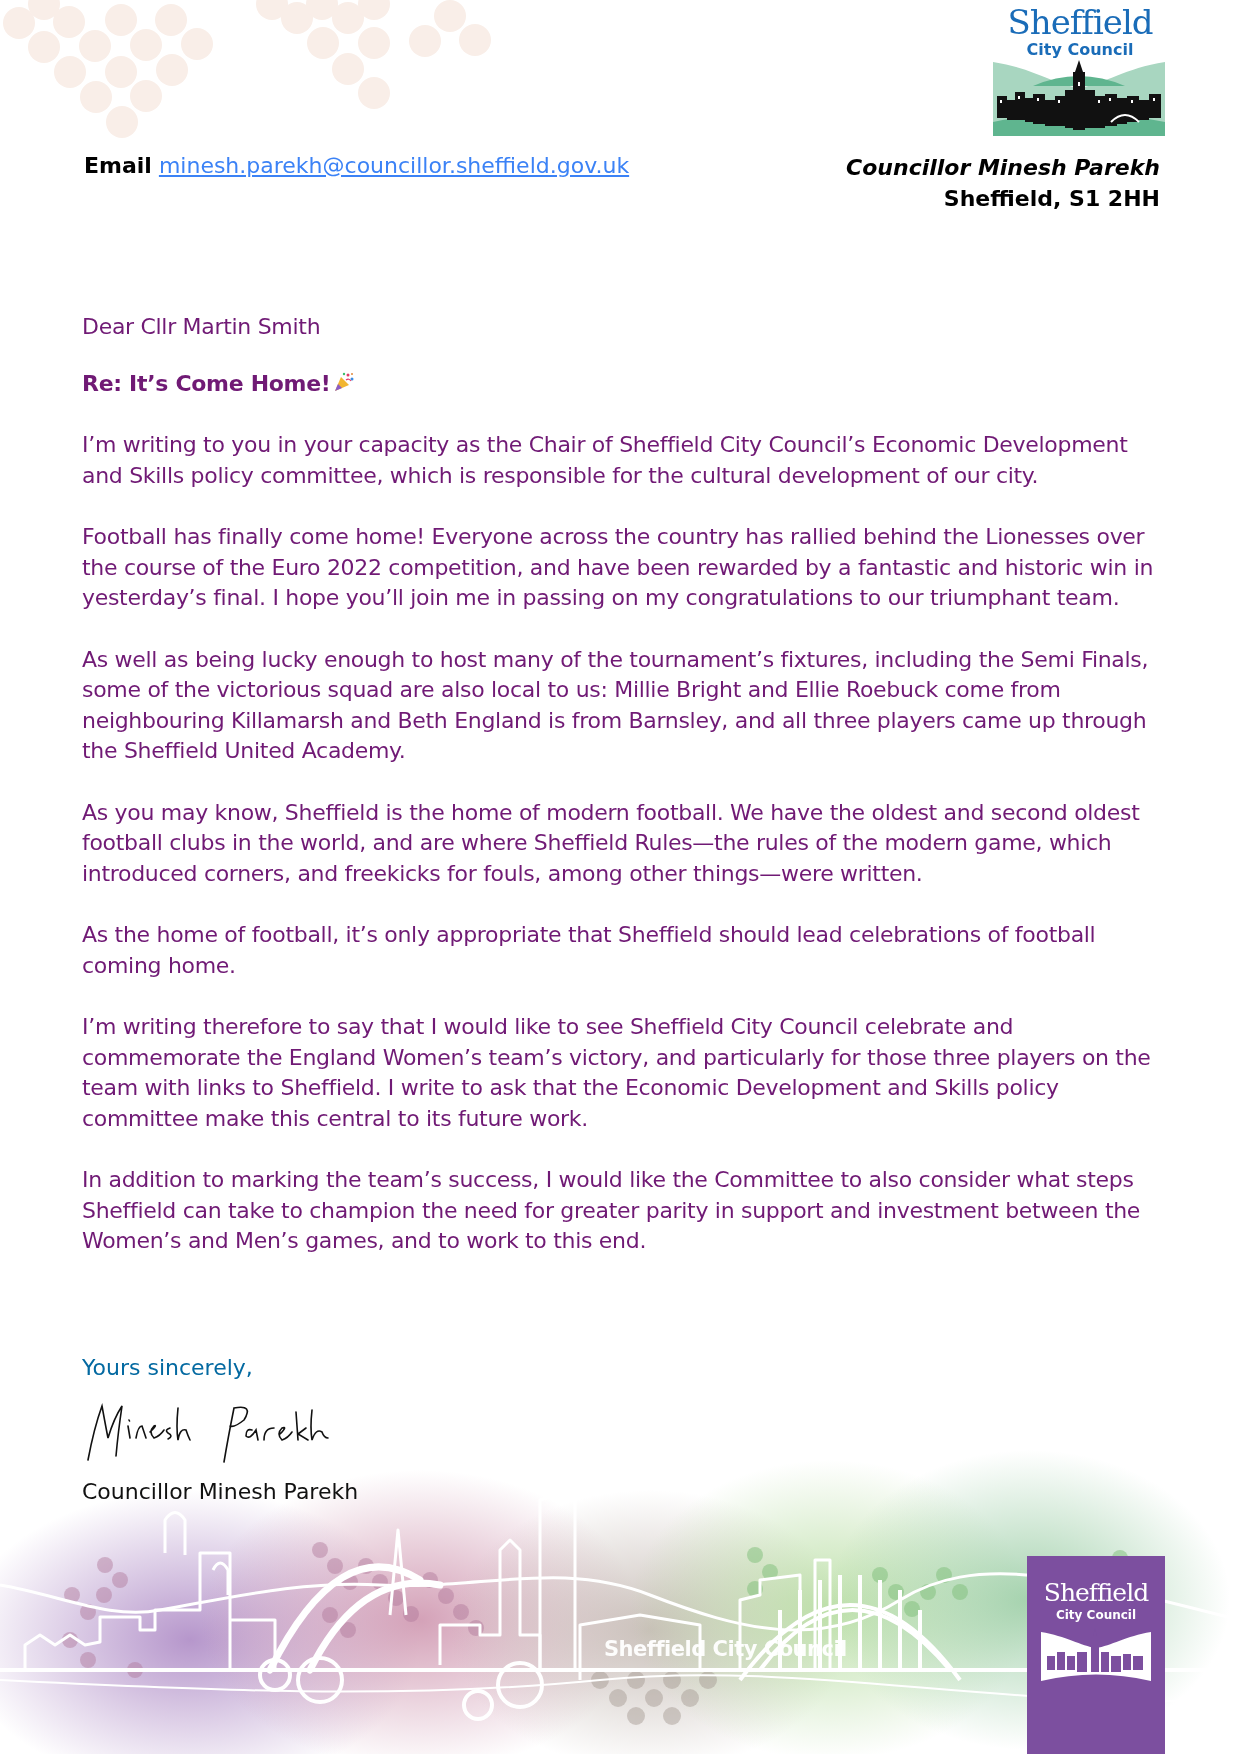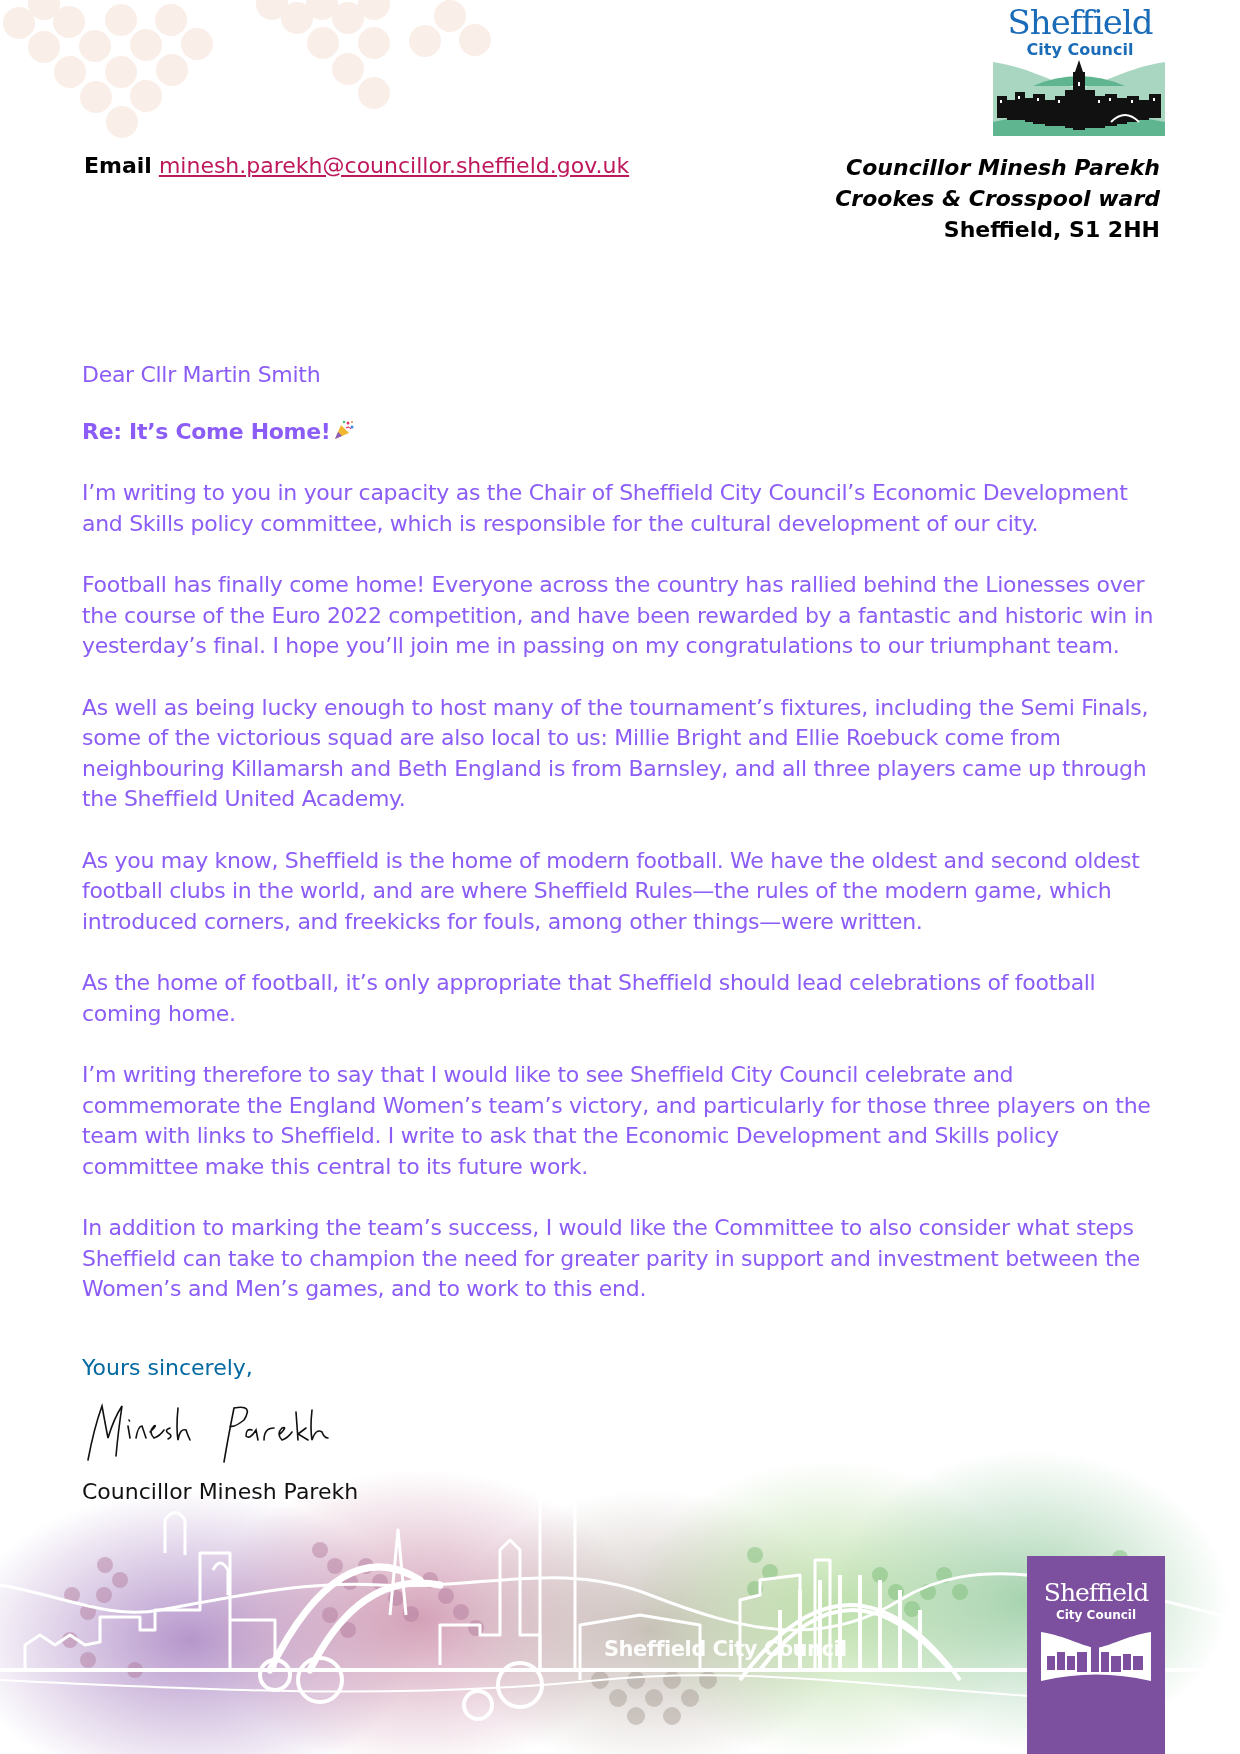--- a/index.html
+++ b/index.html
@@ -17,26 +17,26 @@
     line-height: 40px;
   }
   .logo-top .sub {
     position: absolute; left: 10px; top: 40px; width: 160px; text-align: center;
     color: #1a6cb8; font-size: 16px; font-weight: bold;
   }
   .logo-top svg { position: absolute; left: 3px; top: 60px; }
 
   .email-line { position: absolute; left: 84px; top: 152px; font-size: 22px; line-height: 28px; }
   .email-line .lbl { font-weight: bold; color: #000; }
-  .email-line a { color: #be185d; text-decoration: underline; }
+  .email-line a { color: #3b82f6; text-decoration: underline; }
 
   .address { position: absolute; right: 80px; top: 152px; text-align: right; font-size: 22px; line-height: 31px; font-weight: bold; color: #000; }
   .address .it { font-style: italic; }
 
-  .body-text { position: absolute; left: 82px; top: 312px; width: 1080px; font-size: 22px; line-height: 30.5px; color: #8b5cf6; letter-spacing: -0.3px; margin-top: 48px; }
+  .body-text { position: absolute; left: 82px; top: 312px; width: 1080px; font-size: 22px; line-height: 30.5px; color: #701a75; letter-spacing: -0.3px; }
   .body-text p { margin: 0 0 31px 0; }
   .salutation { margin-bottom: 26px !important; }
   .subject { font-weight: bold; }
   .party { display: inline-block; width: 22px; height: 22px; vertical-align: -2px; margin-left: 2px; }
 
   .signature { position: absolute; left: 84px; top: 1398px; width: 260px; height: 70px; }
   .signoff-name { position: absolute; left: 82px; top: 1478px; font-size: 22px; line-height: 28px; color: #111; }
   .yours { position: absolute; left: 82px; top: 1354px; font-size: 22px; line-height: 28px; color: #0369a1; }
 
   .footer-art { position: absolute; left: 0; top: 1380px; width: 1240px; height: 374px; }
@@ -122,21 +122,20 @@
   </svg>
 </div>
 
 <div class="email-line">
   <span class="lbl">Email</span>
   <a href="mailto:minesh.parekh@councillor.sheffield.gov.uk">minesh.parekh@councillor.sheffield.gov.uk</a>
 </div>
 
 <div class="address">
   <div class="it">Councillor Minesh Parekh</div>
-  <div class="it">Crookes &amp; Crosspool ward</div>
   <div>Sheffield, S1 2HH</div>
 </div>
 
 <div class="body-text">
   <p class="salutation">Dear Cllr Martin Smith</p>
   <p class="subject"><span>Re: It’s Come Home!</span><svg class="party" viewBox="0 0 22 22">
       <polygon points="2,20 8,6 16,14" fill="#f2b631"></polygon>
       <polygon points="2,20 5,13 9,17" fill="#8a5cc7"></polygon>
       <circle cx="15" cy="4" r="1.5" fill="#e23b6b"></circle>
         <circle cx="19" cy="8" r="1.5" fill="#3b8be2"></circle>

